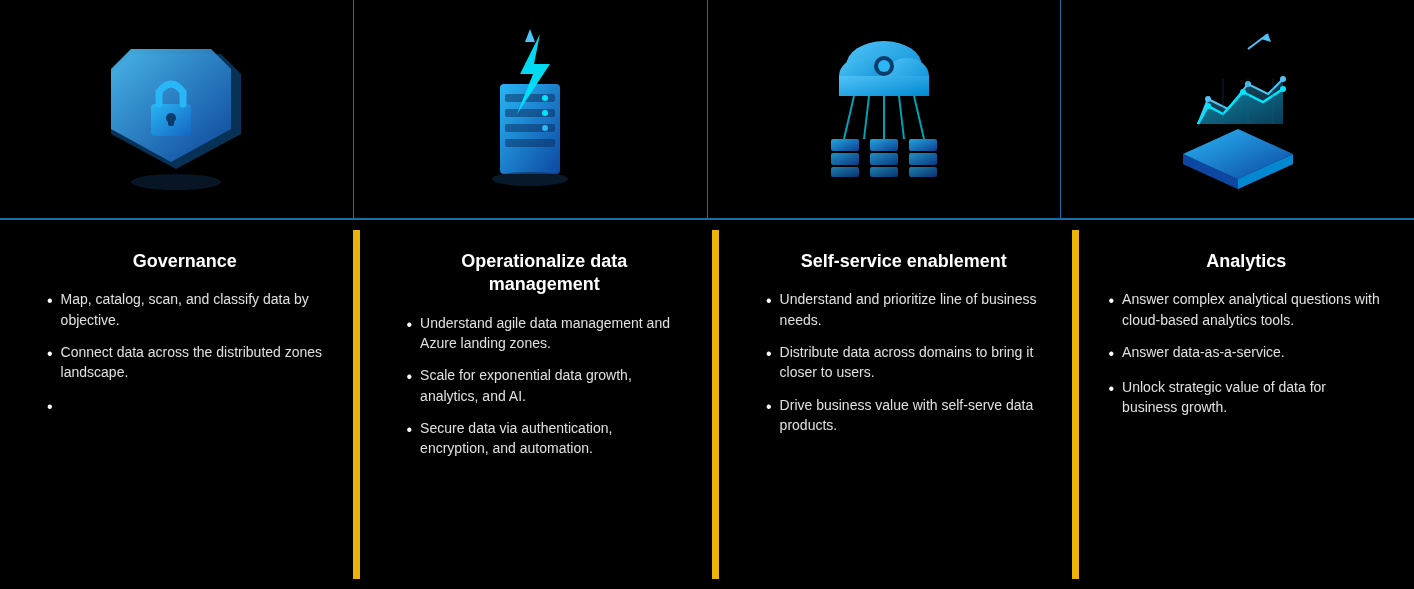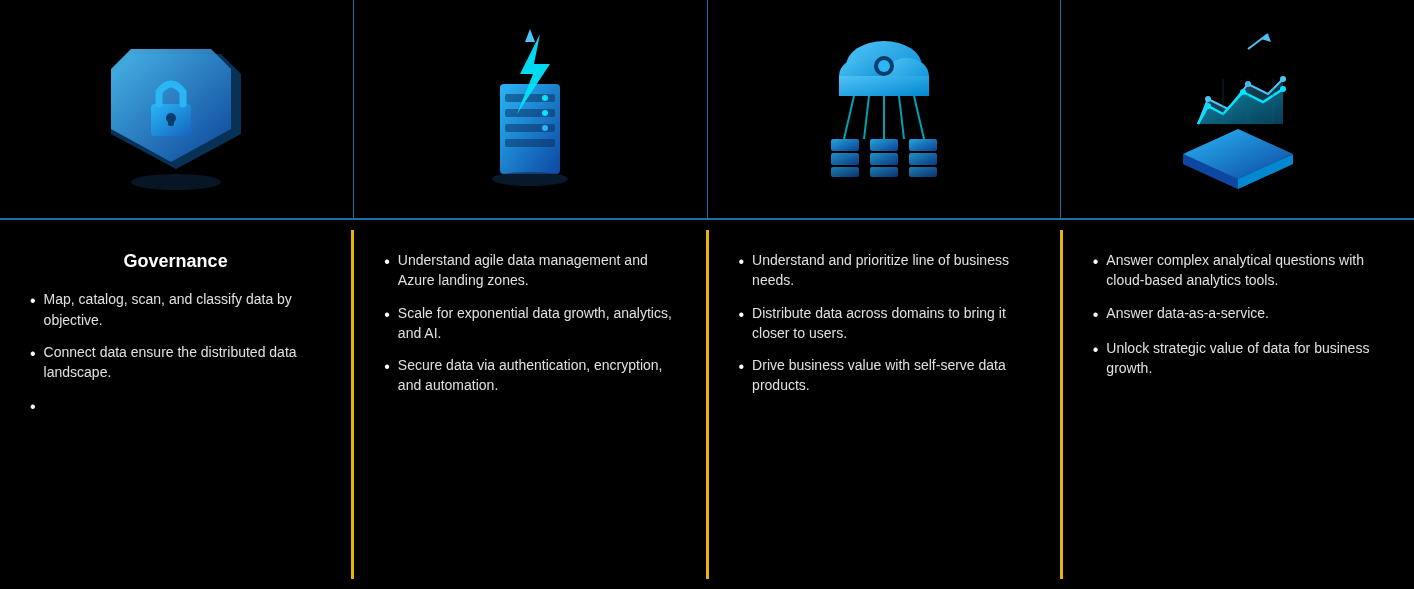--- a/index.html
+++ b/index.html
@@ -59,21 +59,22 @@
     }
 
     .content-cell {
       flex: 1;
       padding: 20px 30px;
       display: flex;
       flex-direction: column;
     }
 
     .content-cell:not(:last-child) {
-      border-right: 3px solid #eab308;
+      border-right: 7px solid #eab308;
+      margin-left: 17px;
     }
 
     .section-title {
       font-size: 18px;
       font-weight: 700;
       color: #fff;
       text-align: center;
       margin-bottom: 16px;
       line-height: 1.3;
     }
@@ -260,63 +261,66 @@
 
     <div class="content-cell">
       <div class="section-title">Governance</div>
       <ul class="bullet-list">
         <li class="bullet-item">
           <span class="bullet-dot">•</span>
           <span>Map, catalog, scan, and classify data by objective.</span>
         </li>
         <li class="bullet-item">
           <span class="bullet-dot">•</span>
-          <span>Connect data ensure the distributed data landscape.</span>
+          <span>Connect data across the distributed zones landscape.</span>
         </li>
         <li class="bullet-item">
           <span class="bullet-dot">•</span>
         </li>
       </ul>
     </div>
 
     <div class="content-cell">
+      <div class="section-title">Operationalize data management</div>
       <ul class="bullet-list">
         <li class="bullet-item">
           <span class="bullet-dot">•</span>
           <span>Understand agile data management and Azure landing zones.</span>
         </li>
         <li class="bullet-item">
           <span class="bullet-dot">•</span>
           <span>Scale for exponential data growth, analytics, and AI.</span>
         </li>
         <li class="bullet-item">
           <span class="bullet-dot">•</span>
           <span>Secure data via authentication, encryption, and automation.</span>
         </li>
       </ul>
     </div>
 
     <div class="content-cell">
+      <div class="section-title">Self-service enablement</div>
       <ul class="bullet-list">
         <li class="bullet-item">
           <span class="bullet-dot">•</span>
           <span>Understand and prioritize line of business needs.</span>
         </li>
         <li class="bullet-item">
           <span class="bullet-dot">•</span>
           <span>Distribute data across domains to bring it closer to users.</span>
         </li>
         <li class="bullet-item">
           <span class="bullet-dot">•</span>
           <span>Drive business value with self-serve data products.</span>
         </li>
       </ul>
     </div>
 
     <div class="content-cell">
+      <div class="section-title">Analytics</div>
       <ul class="bullet-list">
         <li class="bullet-item">
           <span class="bullet-dot">•</span>
           <span>Answer complex analytical questions with cloud-based analytics tools.</span>
         </li>
         <li class="bullet-item">
           <span class="bullet-dot">•</span>
           <span>Answer data-as-a-service.</span>
         </li>
         <li class="bullet-item">

